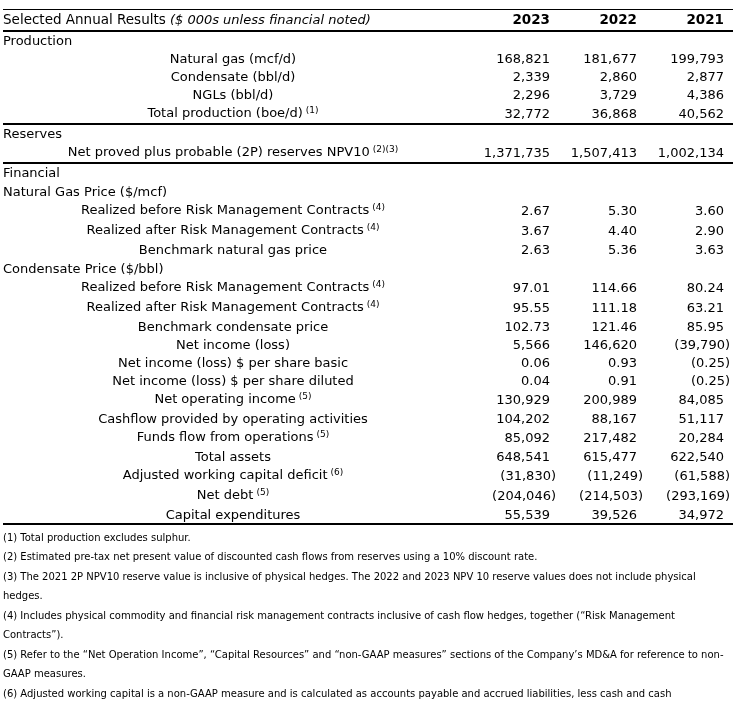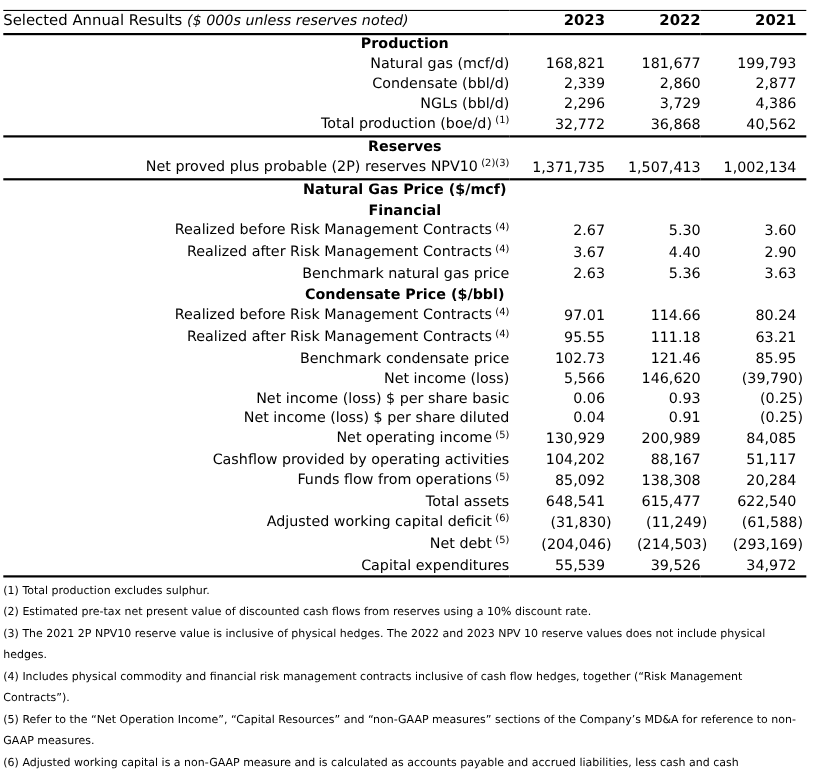--- a/index.html
+++ b/index.html
@@ -40,29 +40,29 @@
     white-space: nowrap;
   }
   th.head-label { text-align: left; font-weight: normal; }
   .t-main { font-weight: normal; font-size: 13.5px; }
   .t-sub { font-style: italic; font-size: 13px; }
   th.num { text-align: right; font-weight: bold; font-size: 13.5px; }
   td.num { text-align: right; }
   .c3 { padding-right: 9px; margin-top: 12px; }
 
   tr.section-row td {
-    font-weight: bold;
-    text-align: center;
+    font-weight: normal;
+    text-align: left;
   }
   tr.data-row { height: 18px; }
   tr.section-row { height: 19px; }
   tr.sup-row { height: 20px; }
   tr.rule-below { border-bottom: 2px solid #000; }
 
-  td.label-cell { text-align: right; }
+  td.label-cell { text-align: center; }
   .sup {
     font-size: 9px;
     position: relative;
     top: -4px;
     margin-left: 3px;
     letter-spacing: 0px;
   }
   .neg {
     display: inline-block;
     margin-right: -6px;
@@ -87,21 +87,21 @@
     <colgroup>
       <col class="col-label">
       <col class="col-y1">
       <col class="col-y2">
       <col class="col-y3">
     </colgroup>
     <thead>
       <tr>
         <th class="head-label">
           <span class="t-main">Selected Annual Results</span>
-          <span class="t-sub">($ 000s unless reserves noted)</span>
+          <span class="t-sub">($ 000s unless financial noted)</span>
         </th>
         <th class="num">2023</th>
         <th class="num">2022</th>
         <th class="num c3">2021</th>
       </tr>
     </thead>
     <tbody id="tbody">
         <tr class="section-row">
           <td colspan="4">Production</td>
         </tr>
@@ -132,24 +132,24 @@
         <tr class="section-row">
           <td colspan="4">Reserves</td>
         </tr>
         <tr class="rule-below data-row sup-row">
           <td class="label-cell">Net proved plus probable (2P) reserves NPV10<span class="sup">(2)(3)</span></td>
           <td class="num"><span>1,371,735</span></td>
           <td class="num"><span>1,507,413</span></td>
           <td class="num c3"><span>1,002,134</span></td>
         </tr>
         <tr class="section-row">
+          <td colspan="4">Financial</td>
+        </tr>
+        <tr class="section-row">
           <td colspan="4">Natural Gas Price ($/mcf)</td>
-        </tr>
-        <tr class="section-row">
-          <td colspan="4">Financial</td>
         </tr>
         <tr class="data-row sup-row">
           <td class="label-cell">Realized before Risk Management Contracts<span class="sup">(4)</span></td>
           <td class="num"><span>2.67</span></td>
           <td class="num"><span>5.30</span></td>
           <td class="num c3"><span>3.60</span></td>
         </tr>
         <tr class="data-row sup-row">
           <td class="label-cell">Realized after Risk Management Contracts<span class="sup">(4)</span></td>
           <td class="num"><span>3.67</span></td>
@@ -209,21 +209,21 @@
         </tr>
         <tr class="data-row">
           <td class="label-cell">Cashflow provided by operating activities</td>
           <td class="num"><span>104,202</span></td>
           <td class="num"><span>88,167</span></td>
           <td class="num c3"><span>51,117</span></td>
         </tr>
         <tr class="data-row sup-row">
           <td class="label-cell">Funds flow from operations<span class="sup">(5)</span></td>
           <td class="num"><span>85,092</span></td>
-          <td class="num"><span>138,308</span></td>
+          <td class="num"><span>217,482</span></td>
           <td class="num c3"><span>20,284</span></td>
         </tr>
         <tr class="data-row">
           <td class="label-cell">Total assets</td>
           <td class="num"><span>648,541</span></td>
           <td class="num"><span>615,477</span></td>
           <td class="num c3"><span>622,540</span></td>
         </tr>
         <tr class="data-row sup-row">
           <td class="label-cell">Adjusted working capital deficit<span class="sup">(6)</span></td>

